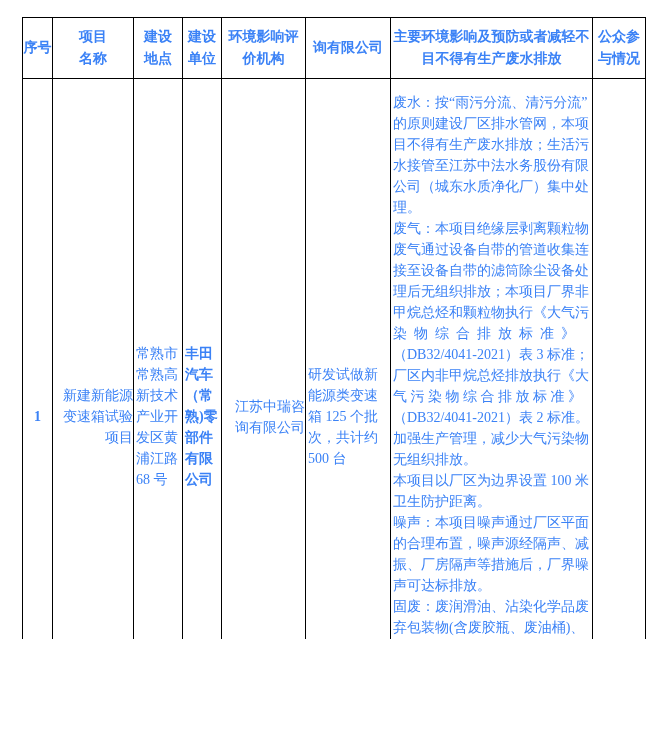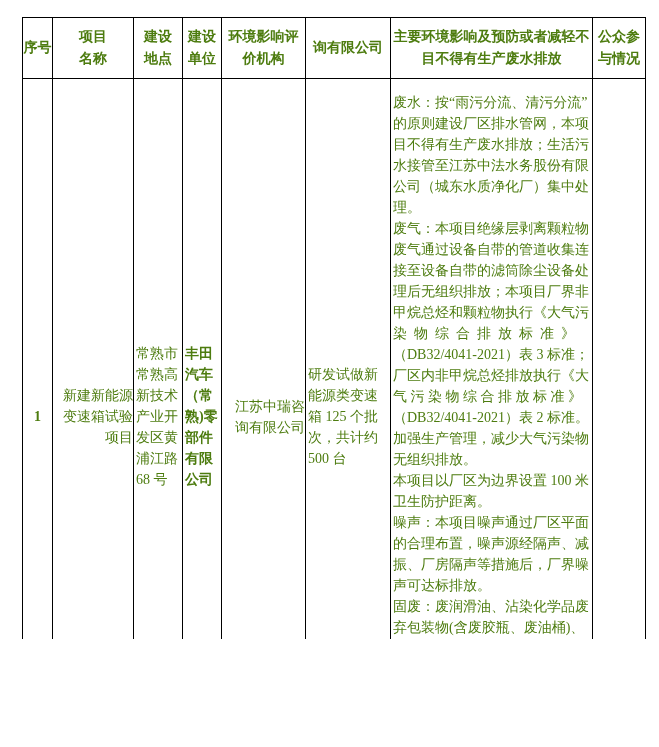--- a/index.html
+++ b/index.html
@@ -5,21 +5,21 @@
   html, body {
     margin: 0;
     padding: 0;
     background: #ffffff;
   }
   .page {
     position: relative;
     width: 659px;
     height: 639px;
     background: #ffffff;
-    color: #4d7c0f;
+    color: #3b82f6;
     font-family: "Liberation Serif", "DejaVu Serif", serif;
     overflow: hidden;
   }
   table.eia-table {
     position: absolute;
     left: 22px;
     top: 17px;
     width: 623px;
     border-collapse: collapse;
     table-layout: fixed;

